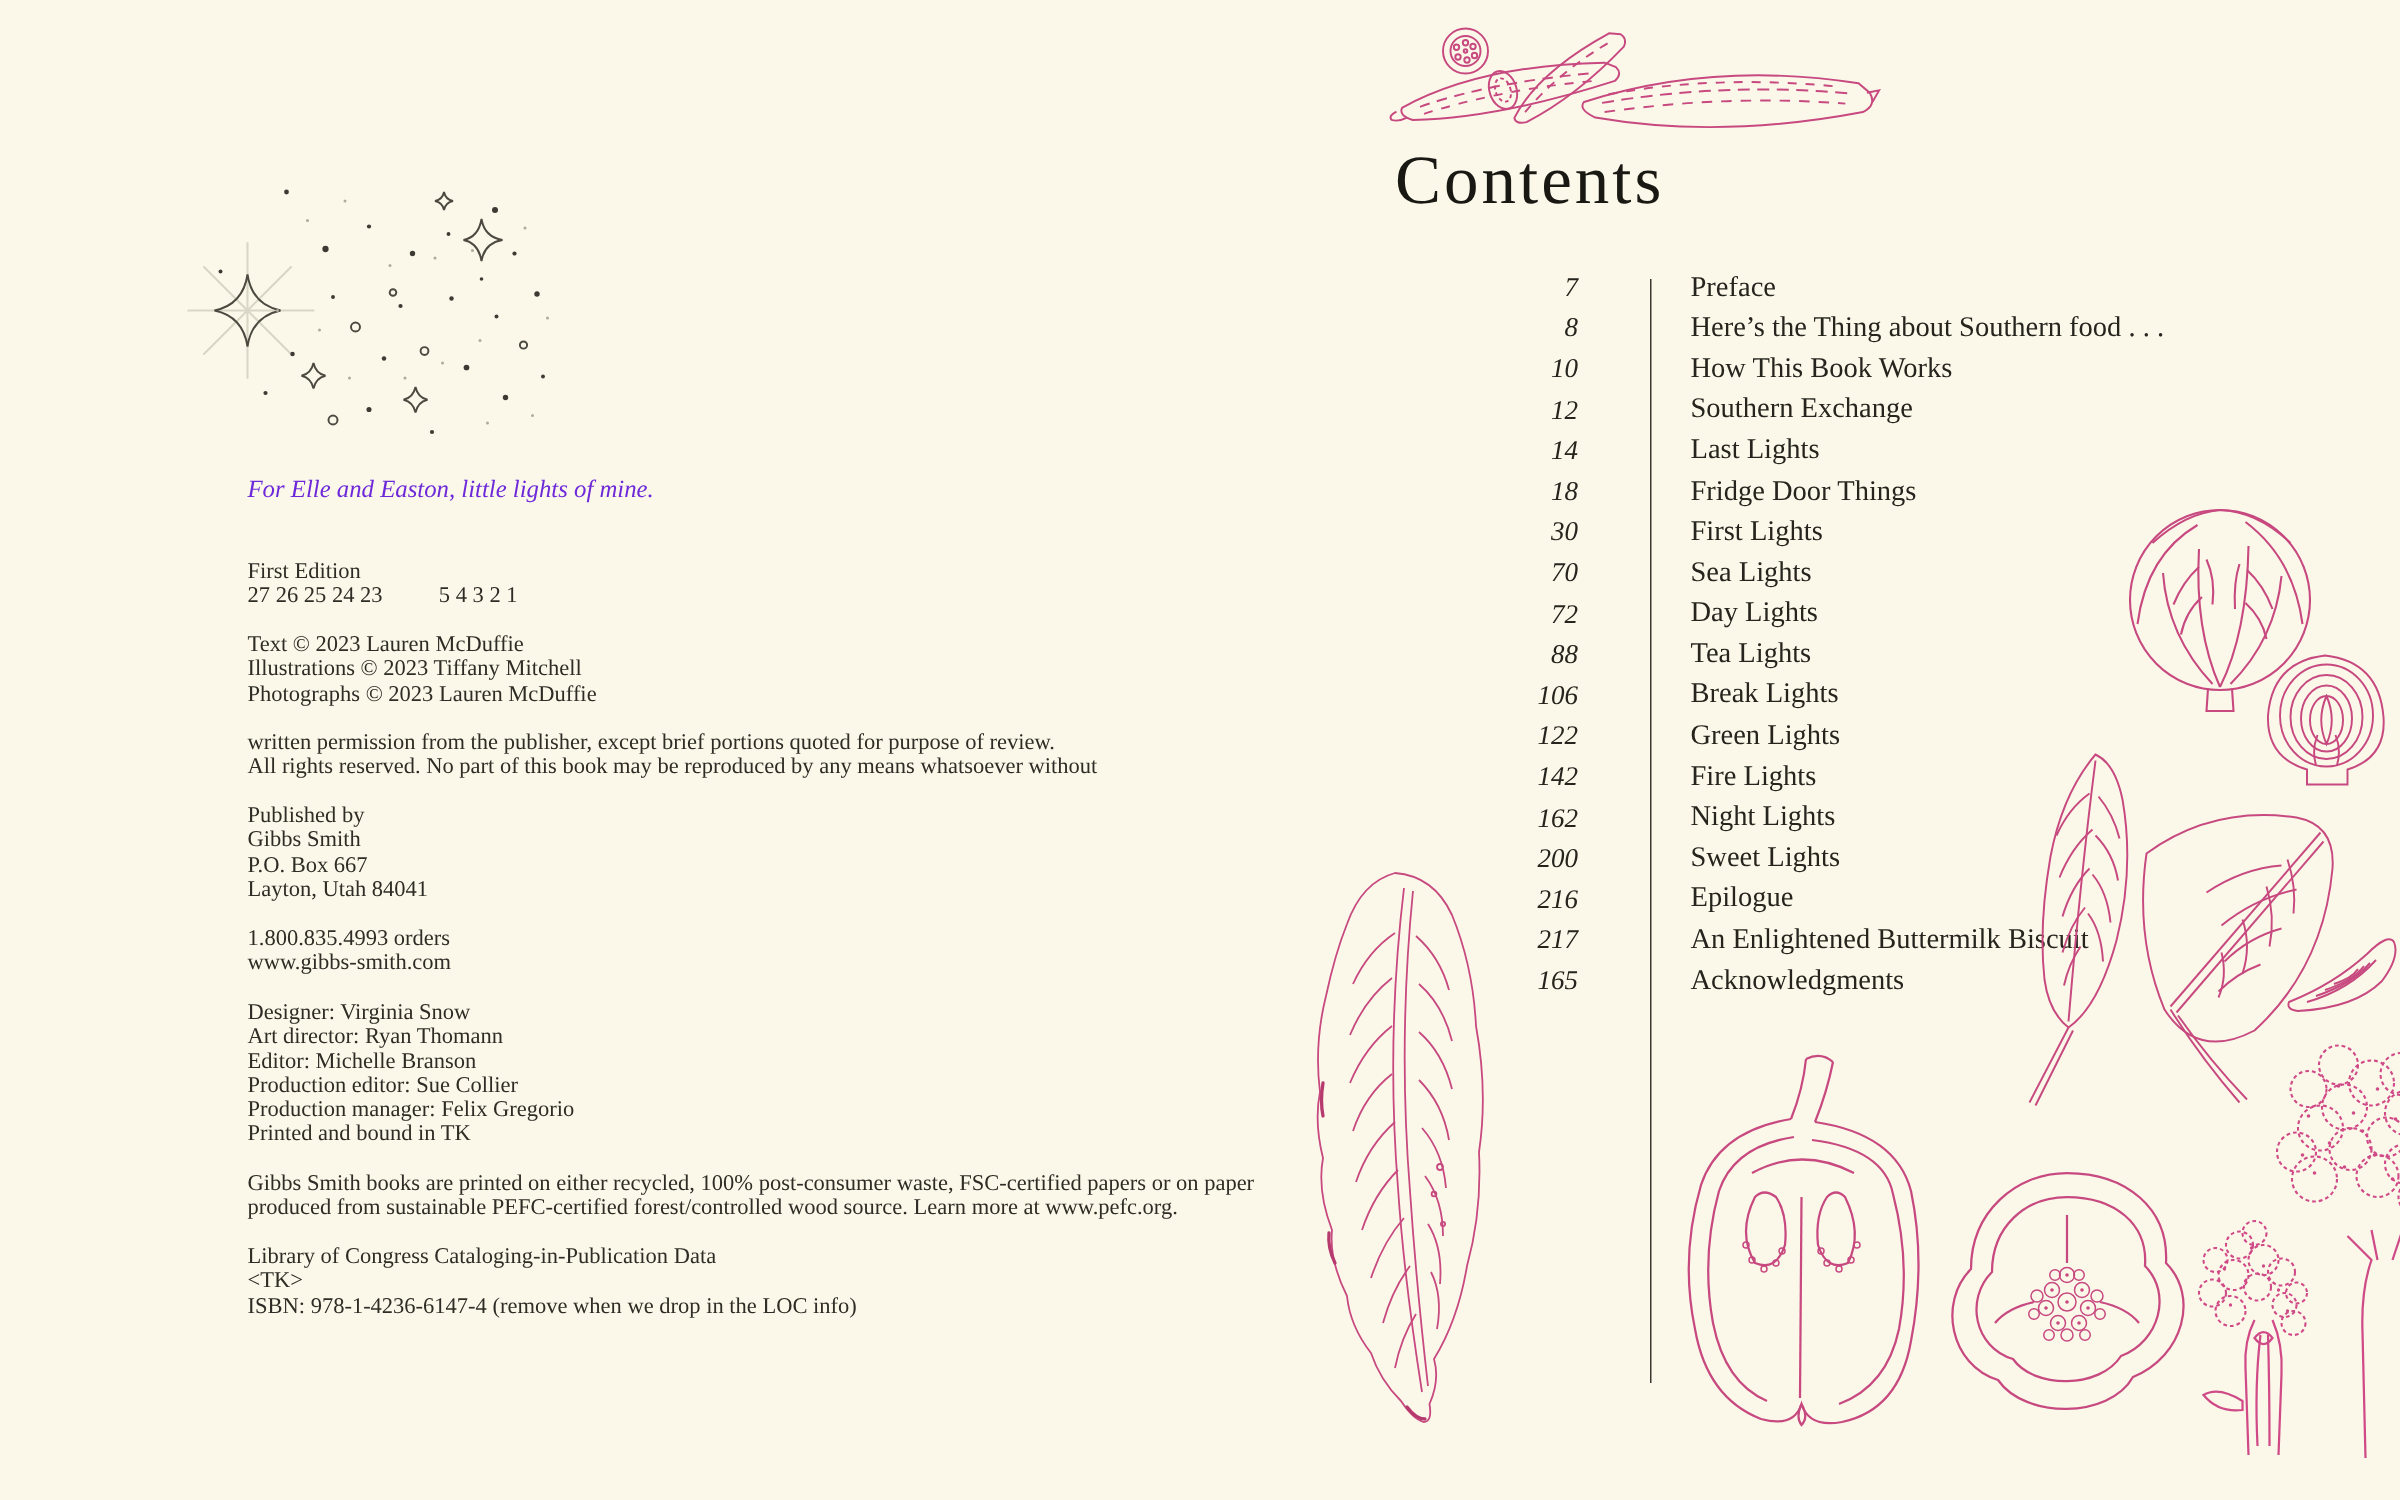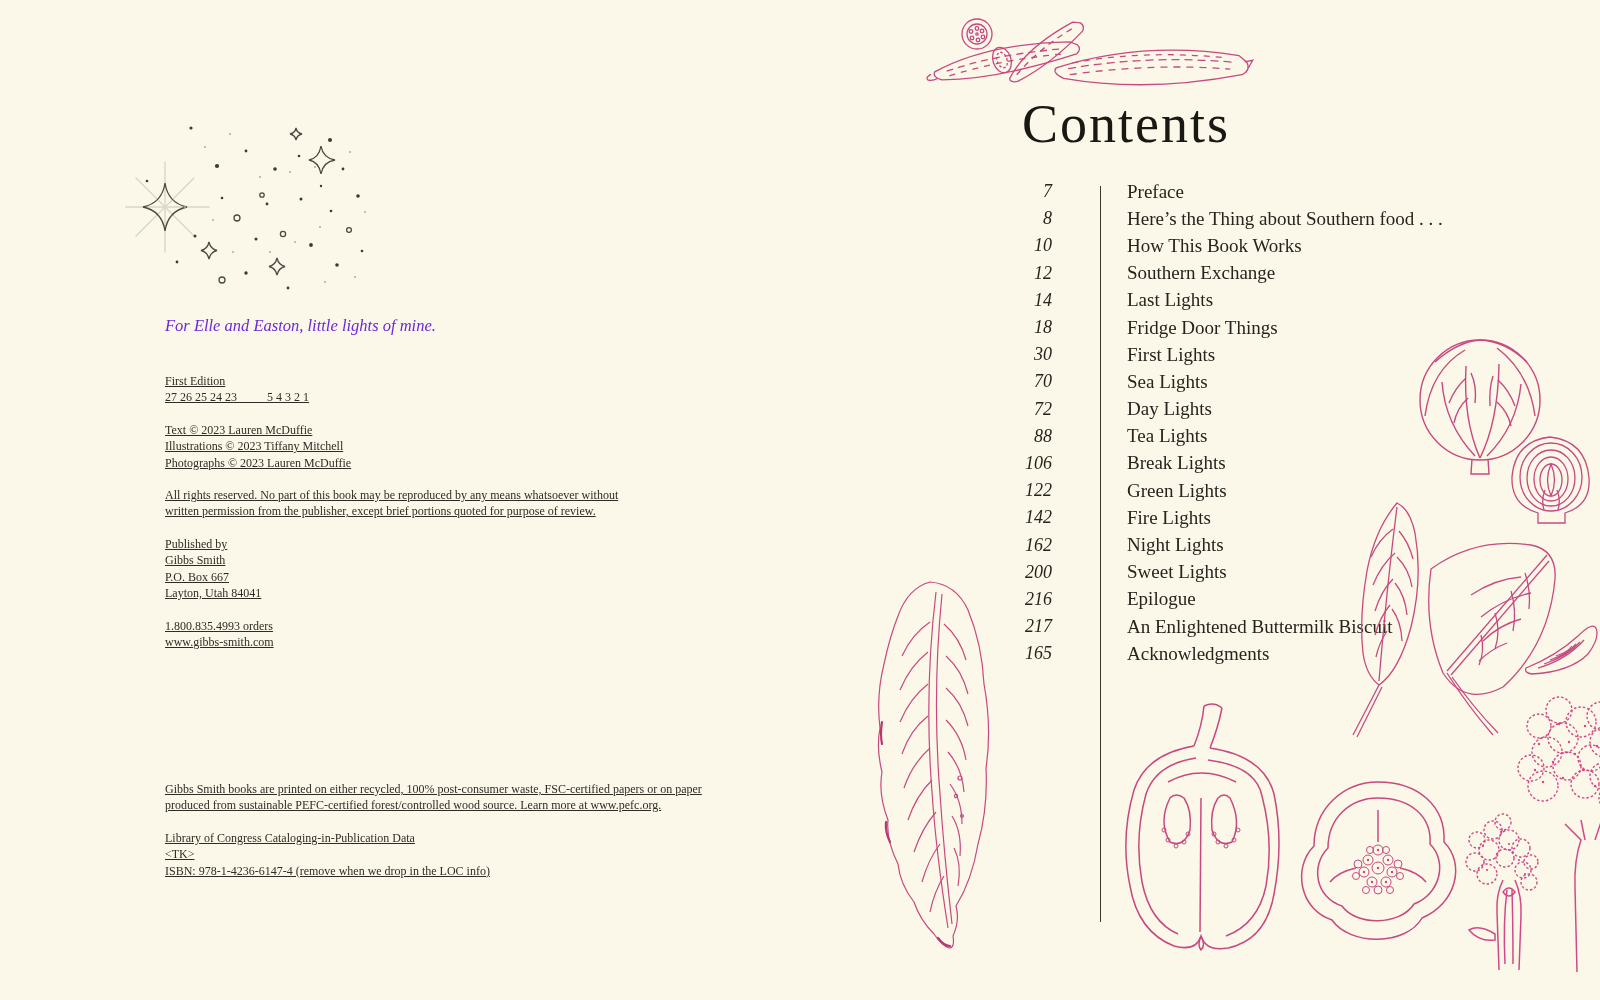--- a/index.html
+++ b/index.html
@@ -8,26 +8,26 @@
     position:relative; width:1600px; height:1000px;
     background:#fbf8ea; overflow:hidden;
     font-family:"Liberation Serif", serif; color:#2e2c24;
   }
   .illus { position:absolute; }
   
   .dedication {
     position:absolute; left:165px; top:316px;
     font-style:italic; font-size:16.5px; color:#6d28d9;
   }
-  .tblock { position:absolute; left:165px; font-size:12px; line-height:16.3px; color:#2e2c24;text-decoration:underline; }
+  .tblock { position:absolute; left:165px; font-size:15px; line-height:16.3px; color:#2e2c24; }
   .tblock .line { white-space:pre; }
   
   .contents-title {
     position:absolute; left:930px; top:97px; width:300px;
-    text-align:right; font-size:54px; line-height:1;
+    text-align:left; font-size:46px; line-height:1;
     letter-spacing:2px; color:#191813; font-weight:400;
   }
   .toc-list { position:absolute; left:980px; top:178px; }
   .toc-row { display:flex; align-items:center; height:27.2px; }
   .toc-num {
     width:72px; text-align:right; font-style:italic;
     font-size:18px; color:#26241d;
   }
   .toc-entry-title {
     margin-left:75px; font-size:19px;
@@ -113,37 +113,50 @@
   <div class="line">27 26 25 24 23          5 4 3 2 1</div>
 </div>
   <div class="tblock" style="top:422px">
   <div class="line">Text © 2023 Lauren McDuffie</div>
 
   <div class="line">Illustrations © 2023 Tiffany Mitchell</div>
 
   <div class="line">Photographs © 2023 Lauren McDuffie</div>
 </div>
   <div class="tblock" style="top:487px">
+  <div class="line">written permission from the publisher, except brief portions quoted for purpose of review.</div>
+
   <div class="line">All rights reserved. No part of this book may be reproduced by any means whatsoever without</div>
-
-  <div class="line">written permission from the publisher, except brief portions quoted for purpose of review.</div>
 </div>
   <div class="tblock" style="top:536px">
   <div class="line">Published by</div>
 
   <div class="line">Gibbs Smith</div>
 
   <div class="line">P.O. Box 667</div>
 
   <div class="line">Layton, Utah 84041</div>
 </div>
   <div class="tblock" style="top:618px">
   <div class="line">1.800.835.4993 orders</div>
 
   <div class="line">www.gibbs-smith.com</div>
+</div>
+  <div class="tblock" style="top:667px">
+  <div class="line">Designer: Virginia Snow</div>
+
+  <div class="line">Art director: Ryan Thomann</div>
+
+  <div class="line">Editor: Michelle Branson</div>
+
+  <div class="line">Production editor: Sue Collier</div>
+
+  <div class="line">Production manager: Felix Gregorio</div>
+
+  <div class="line">Printed and bound in TK</div>
 </div>
   <div class="tblock" style="top:781px">
   <div class="line">Gibbs Smith books are printed on either recycled, 100% post-consumer waste, FSC-certified papers or on paper</div>
 
   <div class="line">produced from sustainable PEFC-certified forest/controlled wood source. Learn more at www.pefc.org.</div>
 </div>
   <div class="tblock" style="top:830px">
   <div class="line">Library of Congress Cataloging-in-Publication Data</div>
 
   <div class="line">&lt;TK&gt;</div>

